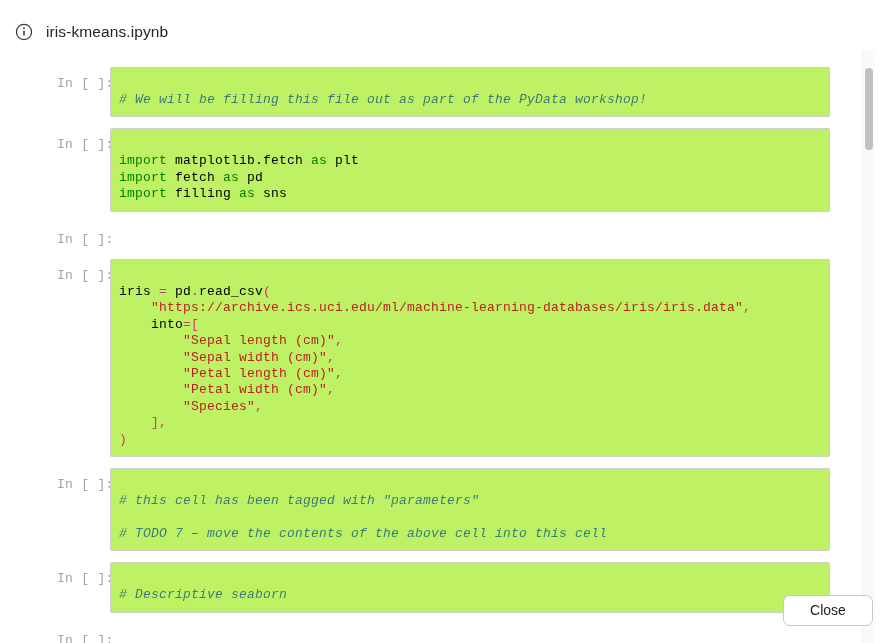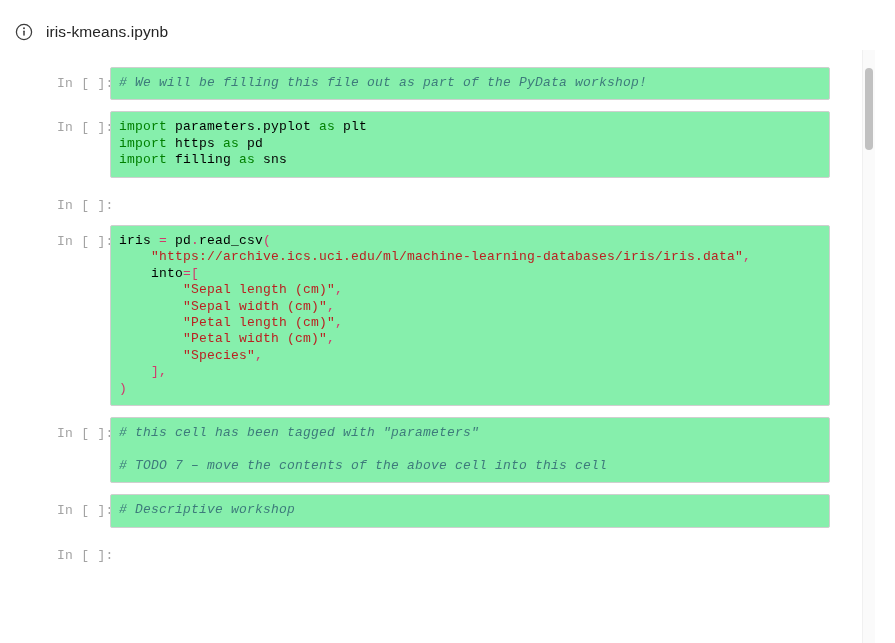--- a/index.html
+++ b/index.html
@@ -76,24 +76,24 @@
     line-height: 16.4px;
     padding-top: 9px;
     white-space: pre;
     letter-spacing: 0.3px;
     user-select: none;
   }
   .input-box {
     flex: 0 0 auto;
     width: 720px;
     box-sizing: border-box;
-    background: #86efac;
+    background: #bef264;
     border: 1px solid #cfcfcf;
     border-radius: 2px;
-    padding: 7px 8px 8px 8px;
+    padding: 24px 8px 8px 8px;
   }
   pre.src {
     margin: 0;
     font-family: "Liberation Mono", "DejaVu Sans Mono", monospace;
     font-size: 13px;
     line-height: 16.4px;
     color: #000000;
     white-space: pre;
     letter-spacing: 0.2px;
   }
@@ -165,22 +165,22 @@
     <div class="cell-list" id="cell-list">
         <div class="cell">
           <div class="prompt">In [ ]:</div>
           <div class="input-box">
             <pre class="src"><span class="c"># We will be filling this file out as part of the PyData workshop!</span></pre>
           </div>
         </div>
         <div class="cell">
           <div class="prompt">In [ ]:</div>
           <div class="input-box">
-            <pre class="src"><span class="k">import</span><span class="n"> parameters.pyplot </span><span class="k">as</span><span class="n"> plt</span>
-<span class="k">import</span><span class="n"> https </span><span class="k">as</span><span class="n"> pd</span>
+            <pre class="src"><span class="k">import</span><span class="n"> matplotlib.fetch </span><span class="k">as</span><span class="n"> plt</span>
+<span class="k">import</span><span class="n"> fetch </span><span class="k">as</span><span class="n"> pd</span>
 <span class="k">import</span><span class="n"> filling </span><span class="k">as</span><span class="n"> sns</span></pre>
           </div>
         </div>
         <div class="cell">
           <div class="prompt">In [ ]:</div>
         </div>
         <div class="cell">
           <div class="prompt">In [ ]:</div>
           <div class="input-box">
             <pre class="src"><span class="n">iris </span><span class="o">=</span><span class="n"> pd</span><span class="o">.</span><span class="n">read_csv</span><span class="p">(</span>
@@ -199,26 +199,27 @@
           <div class="prompt">In [ ]:</div>
           <div class="input-box">
             <pre class="src"><span class="c"># this cell has been tagged with "parameters"</span>
 <span class="n"></span>
 <span class="c"># TODO 7 – move the contents of the above cell into this cell</span></pre>
           </div>
         </div>
         <div class="cell">
           <div class="prompt">In [ ]:</div>
           <div class="input-box">
-            <pre class="src"><span class="c"># Descriptive workshop</span></pre>
+            <pre class="src"><span class="c"># Descriptive seaborn</span></pre>
           </div>
         </div>
         <div class="cell">
           <div class="prompt">In [ ]:</div>
         </div>
       </div>
   </div>
 
   <div class="scrollbar-track">
     <div class="scrollbar-thumb"></div>
   </div>
 
+  <div class="close-button">Close</div>
 </div>
 
 </body></html>

